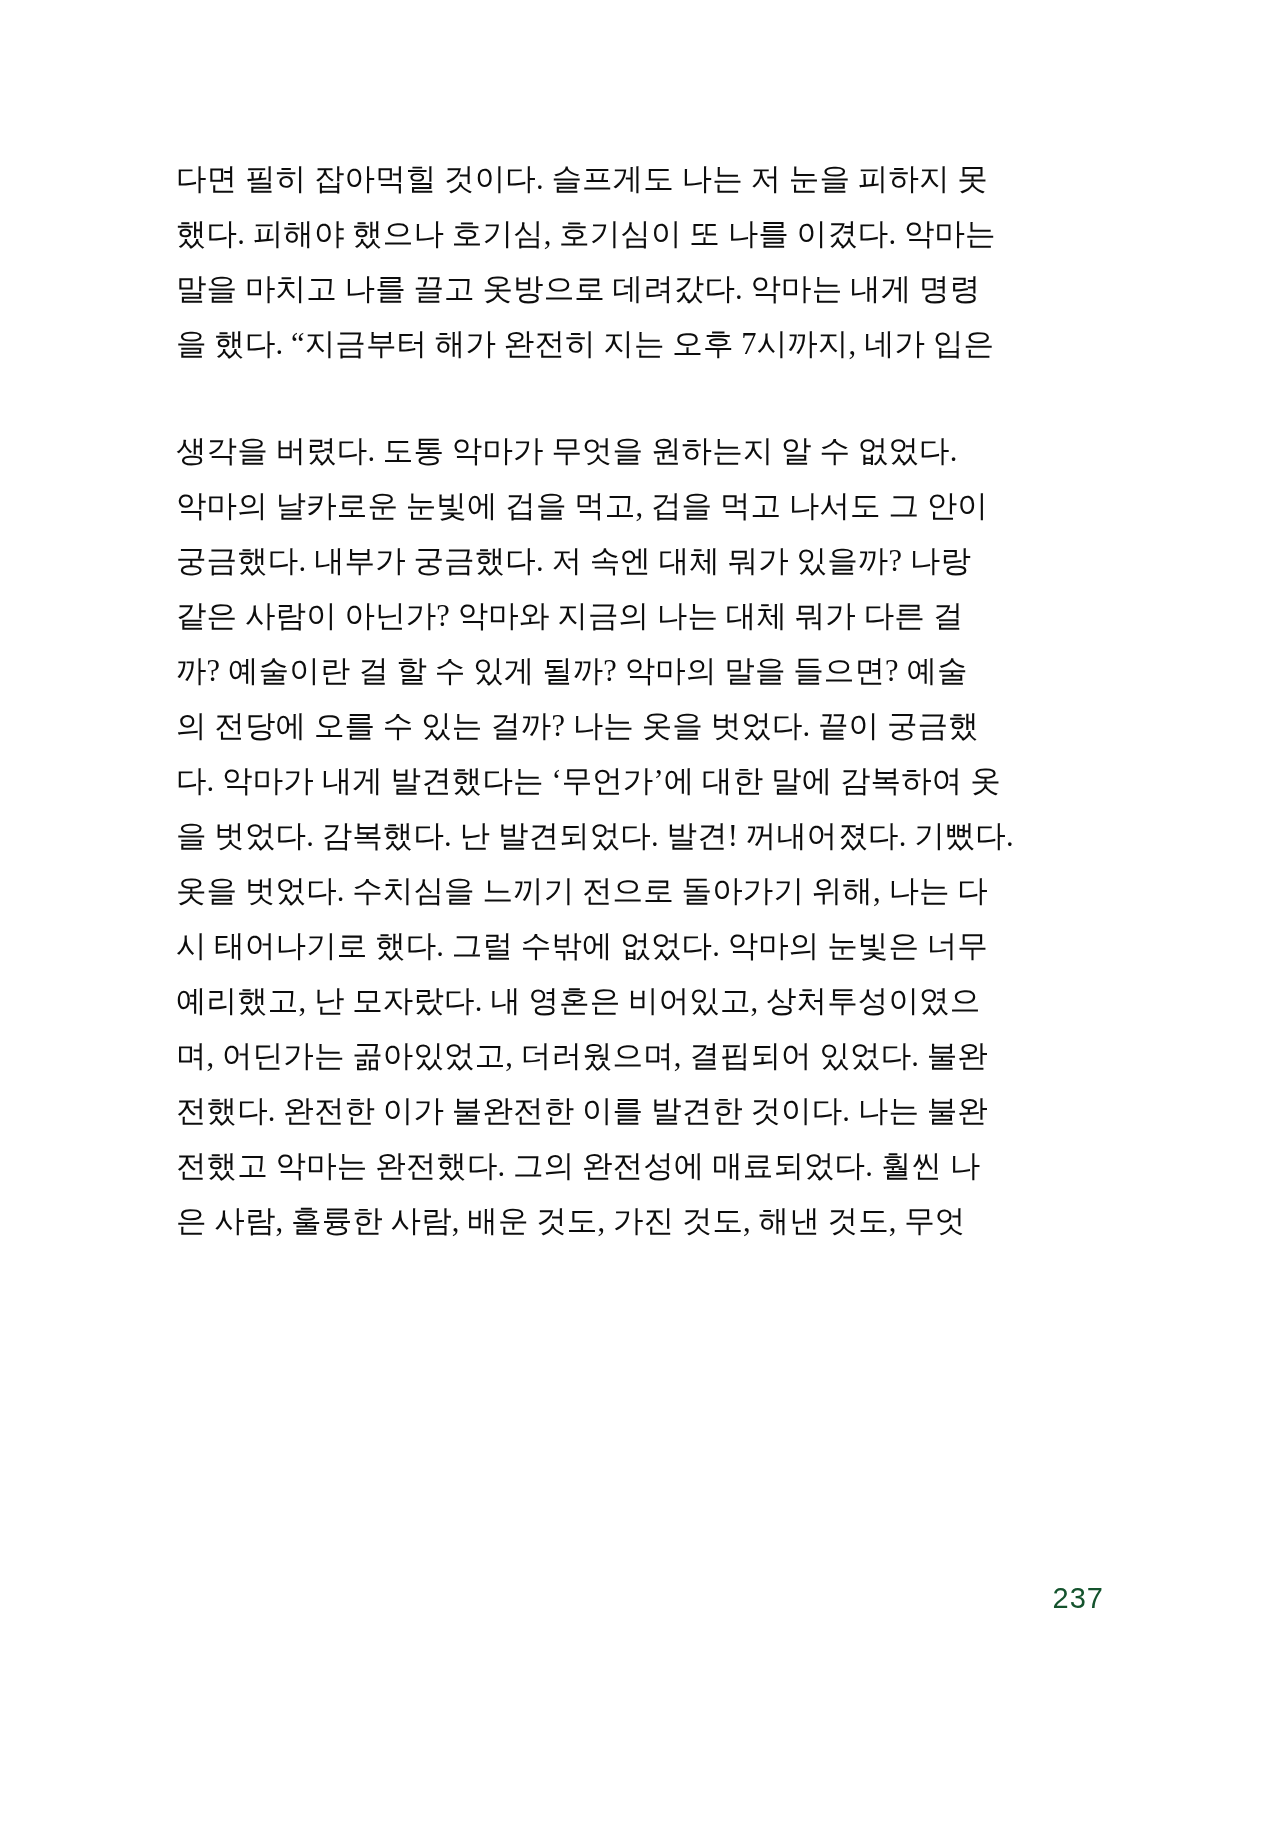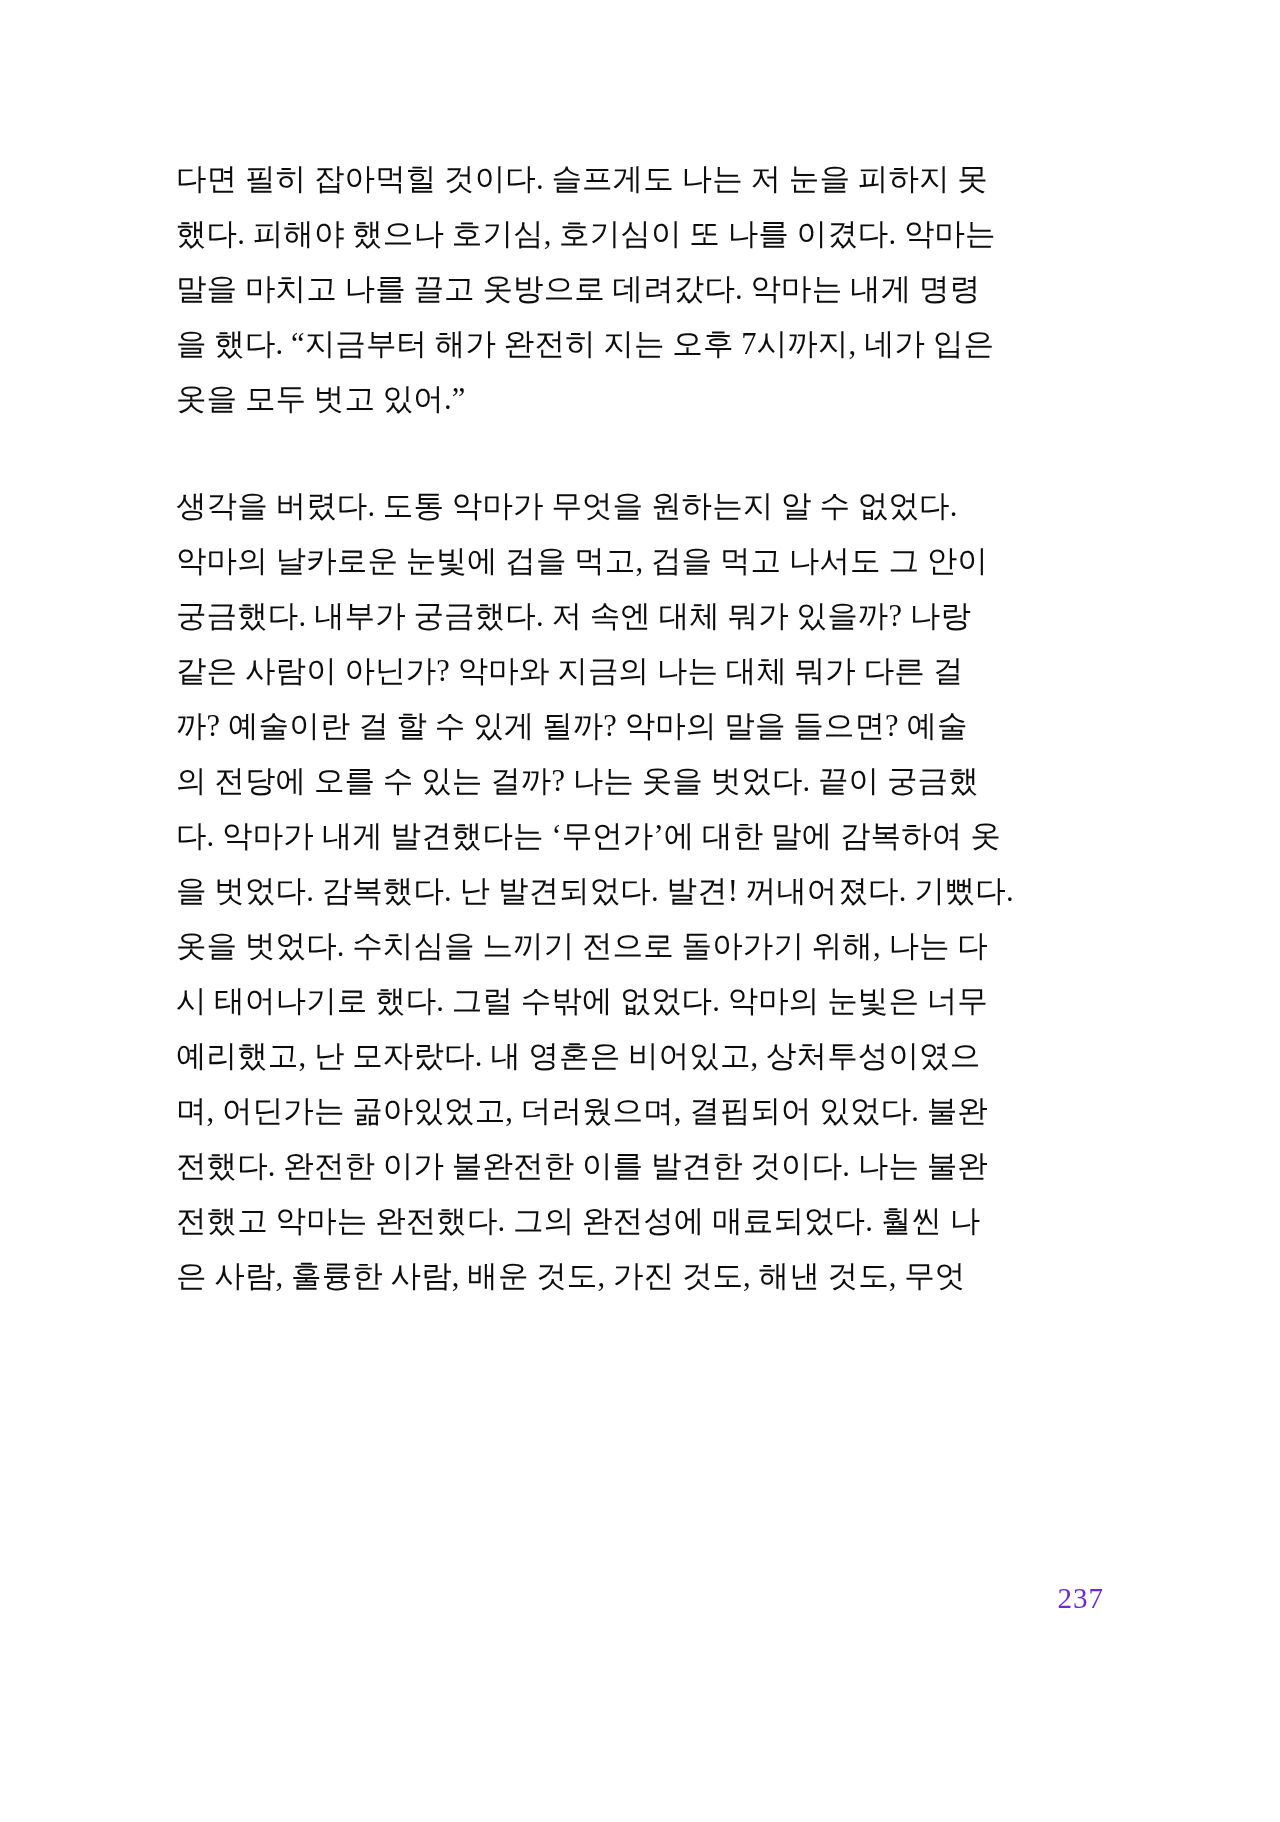--- a/index.html
+++ b/index.html
@@ -40,39 +40,38 @@
     justify-content: space-between;
     white-space: pre;
   }
   .line-flex.left {
     justify-content: flex-start;
   }
   .page-number {
     position: absolute;
     right: 176px;
     top: 1582px;
-    font-family: Liberation Serif, serif;
+    font-family: Liberation Sans, sans-serif;
     font-size: 29px;
-    color: #6d28d9;
+    color: #14532d;
     letter-spacing: 1px;
   }
 </style>
 </head>
 <body>
 
 <div class="page">
 
   <div class="text-block">
 
     <div class="para p1" id="para1">
         <div class="line-flex"><span>다</span><span>면</span><span> </span><span>필</span><span>히</span><span> </span><span>잡</span><span>아</span><span>먹</span><span>힐</span><span> </span><span>것</span><span>이</span><span>다</span><span>.</span><span> </span><span>슬</span><span>프</span><span>게</span><span>도</span><span> </span><span>나</span><span>는</span><span> </span><span>저</span><span> </span><span>눈</span><span>을</span><span> </span><span>피</span><span>하</span><span>지</span><span> </span><span>못</span></div>
         <div class="line-flex"><span>했</span><span>다</span><span>.</span><span> </span><span>피</span><span>해</span><span>야</span><span> </span><span>했</span><span>으</span><span>나</span><span> </span><span>호</span><span>기</span><span>심</span><span>,</span><span> </span><span>호</span><span>기</span><span>심</span><span>이</span><span> </span><span>또</span><span> </span><span>나</span><span>를</span><span> </span><span>이</span><span>겼</span><span>다</span><span>.</span><span> </span><span>악</span><span>마</span><span>는</span></div>
         <div class="line-flex"><span>말</span><span>을</span><span> </span><span>마</span><span>치</span><span>고</span><span> </span><span>나</span><span>를</span><span> </span><span>끌</span><span>고</span><span> </span><span>옷</span><span>방</span><span>으</span><span>로</span><span> </span><span>데</span><span>려</span><span>갔</span><span>다</span><span>.</span><span> </span><span>악</span><span>마</span><span>는</span><span> </span><span>내</span><span>게</span><span> </span><span>명</span><span>령</span></div>
         <div class="line-flex"><span>을</span><span> </span><span>했</span><span>다</span><span>.</span><span> </span><span>“</span><span>지</span><span>금</span><span>부</span><span>터</span><span> </span><span>해</span><span>가</span><span> </span><span>완</span><span>전</span><span>히</span><span> </span><span>지</span><span>는</span><span> </span><span>오</span><span>후</span><span> </span><span>7</span><span>시</span><span>까</span><span>지</span><span>,</span><span> </span><span>네</span><span>가</span><span> </span><span>입</span><span>은</span></div>
-        <div class="line-flex left">옷을 모두 벗고 있어.”</div>
       </div>
 
     <div class="para p2" id="para2">
         <div class="line-flex"><span>생</span><span>각</span><span>을</span><span> </span><span>버</span><span>렸</span><span>다</span><span>.</span><span> </span><span>도</span><span>통</span><span> </span><span>악</span><span>마</span><span>가</span><span> </span><span>무</span><span>엇</span><span>을</span><span> </span><span>원</span><span>하</span><span>는</span><span>지</span><span> </span><span>알</span><span> </span><span>수</span><span> </span><span>없</span><span>었</span><span>다</span><span>.</span></div>
         <div class="line-flex"><span>악</span><span>마</span><span>의</span><span> </span><span>날</span><span>카</span><span>로</span><span>운</span><span> </span><span>눈</span><span>빛</span><span>에</span><span> </span><span>겁</span><span>을</span><span> </span><span>먹</span><span>고</span><span>,</span><span> </span><span>겁</span><span>을</span><span> </span><span>먹</span><span>고</span><span> </span><span>나</span><span>서</span><span>도</span><span> </span><span>그</span><span> </span><span>안</span><span>이</span></div>
         <div class="line-flex"><span>궁</span><span>금</span><span>했</span><span>다</span><span>.</span><span> </span><span>내</span><span>부</span><span>가</span><span> </span><span>궁</span><span>금</span><span>했</span><span>다</span><span>.</span><span> </span><span>저</span><span> </span><span>속</span><span>엔</span><span> </span><span>대</span><span>체</span><span> </span><span>뭐</span><span>가</span><span> </span><span>있</span><span>을</span><span>까</span><span>?</span><span> </span><span>나</span><span>랑</span></div>
         <div class="line-flex"><span>같</span><span>은</span><span> </span><span>사</span><span>람</span><span>이</span><span> </span><span>아</span><span>닌</span><span>가</span><span>?</span><span> </span><span>악</span><span>마</span><span>와</span><span> </span><span>지</span><span>금</span><span>의</span><span> </span><span>나</span><span>는</span><span> </span><span>대</span><span>체</span><span> </span><span>뭐</span><span>가</span><span> </span><span>다</span><span>른</span><span> </span><span>걸</span></div>
         <div class="line-flex"><span>까</span><span>?</span><span> </span><span>예</span><span>술</span><span>이</span><span>란</span><span> </span><span>걸</span><span> </span><span>할</span><span> </span><span>수</span><span> </span><span>있</span><span>게</span><span> </span><span>될</span><span>까</span><span>?</span><span> </span><span>악</span><span>마</span><span>의</span><span> </span><span>말</span><span>을</span><span> </span><span>들</span><span>으</span><span>면</span><span>?</span><span> </span><span>예</span><span>술</span></div>
         <div class="line-flex"><span>의</span><span> </span><span>전</span><span>당</span><span>에</span><span> </span><span>오</span><span>를</span><span> </span><span>수</span><span> </span><span>있</span><span>는</span><span> </span><span>걸</span><span>까</span><span>?</span><span> </span><span>나</span><span>는</span><span> </span><span>옷</span><span>을</span><span> </span><span>벗</span><span>었</span><span>다</span><span>.</span><span> </span><span>끝</span><span>이</span><span> </span><span>궁</span><span>금</span><span>했</span></div>
         <div class="line-flex"><span>다</span><span>.</span><span> </span><span>악</span><span>마</span><span>가</span><span> </span><span>내</span><span>게</span><span> </span><span>발</span><span>견</span><span>했</span><span>다</span><span>는</span><span> </span><span>‘</span><span>무</span><span>언</span><span>가</span><span>’</span><span>에</span><span> </span><span>대</span><span>한</span><span> </span><span>말</span><span>에</span><span> </span><span>감</span><span>복</span><span>하</span><span>여</span><span> </span><span>옷</span></div>

